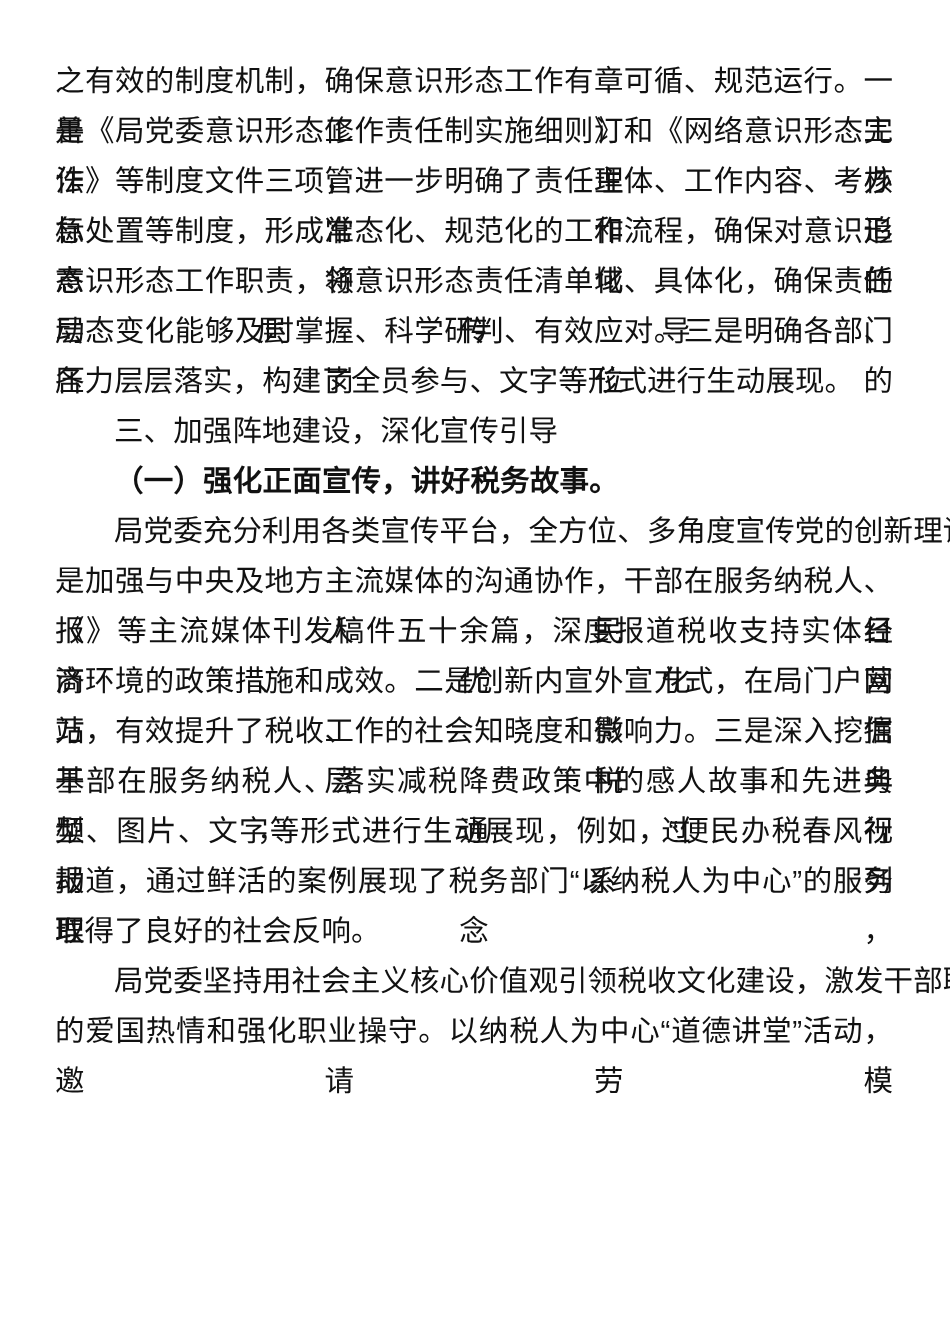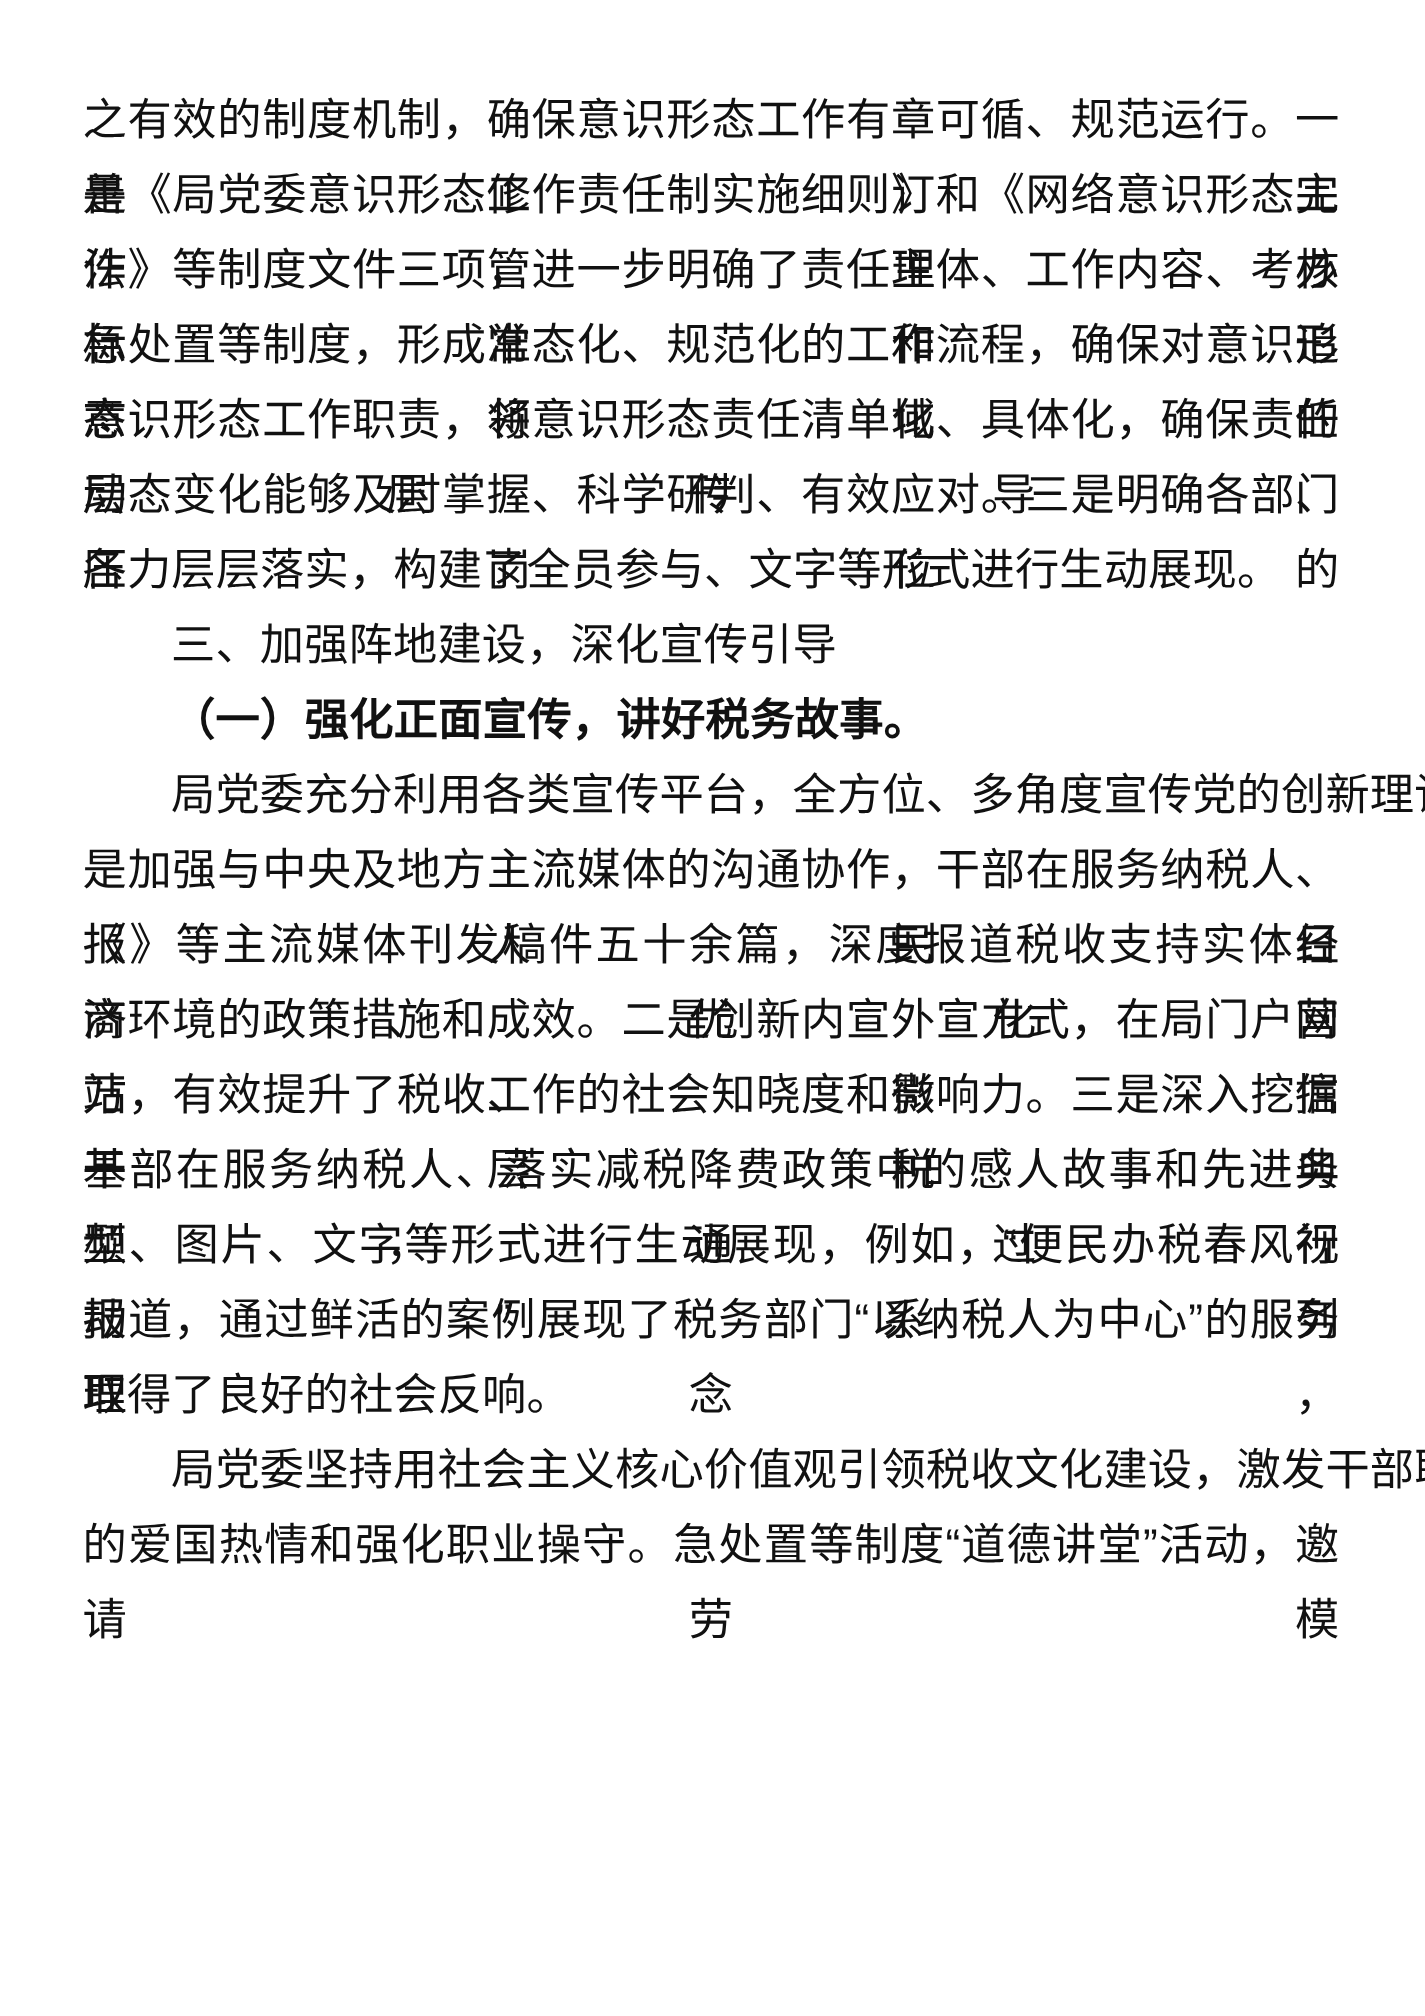--- a/index.html
+++ b/index.html
@@ -95,17 +95,17 @@
       <div class="line justify">万，有效提升了税收工作的社会知晓度和影响力。三是深入挖掘基层税务</div>
       <div class="line justify">干部在服务纳税人、落实减税降费政策中的感人故事和先进典型，通过视</div>
       <div class="line justify">频、图片、文字等形式进行生动展现，例如，“便民办税春风行动”系列</div>
       <div class="line justify">报道，通过鲜活的案例展现了税务部门“以纳税人为中心”的服务理念，</div>
       <div class="line last">取得了良好的社会反响。</div>
     </div>
 
 
     <div class="para">
       <div class="line last"><span class="spacer-2"></span><span>局党委坚持用社会主义核心价值观引领税收文化建设，激发干部职工</span></div>
-      <div class="line justify">的爱国热情和强化职业操守。急处置等制度“道德讲堂”活动，邀请劳模</div>
+      <div class="line justify">的爱国热情和强化职业操守。以纳税人为中心“道德讲堂”活动，邀请劳模</div>
     </div>
 
   </div>
 </div>
 
 </body></html>

